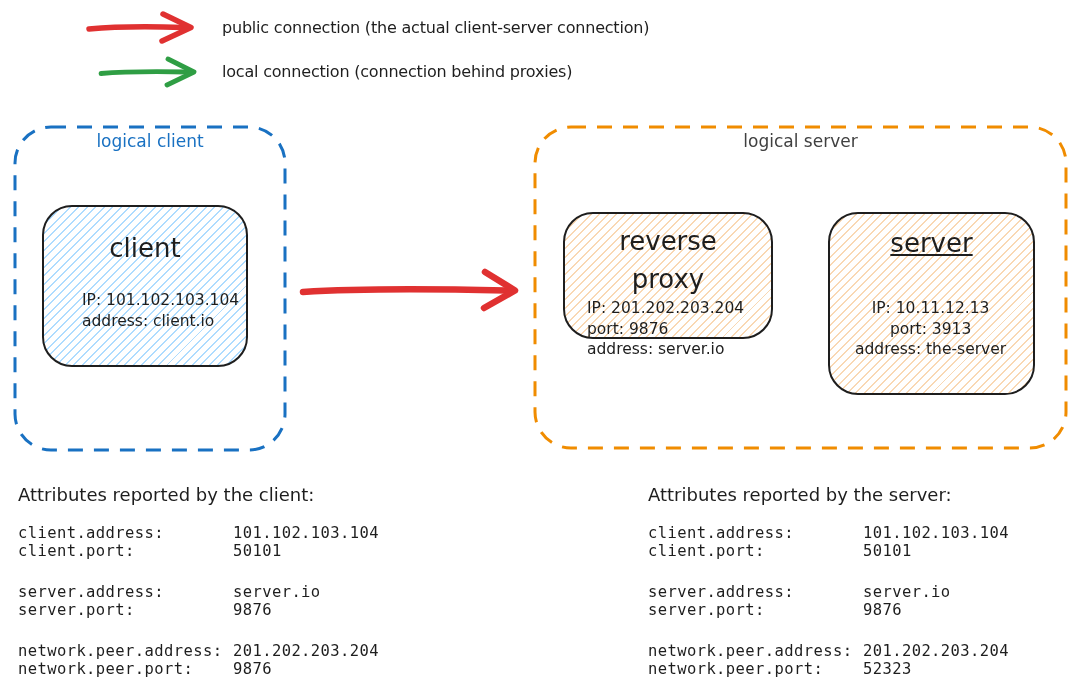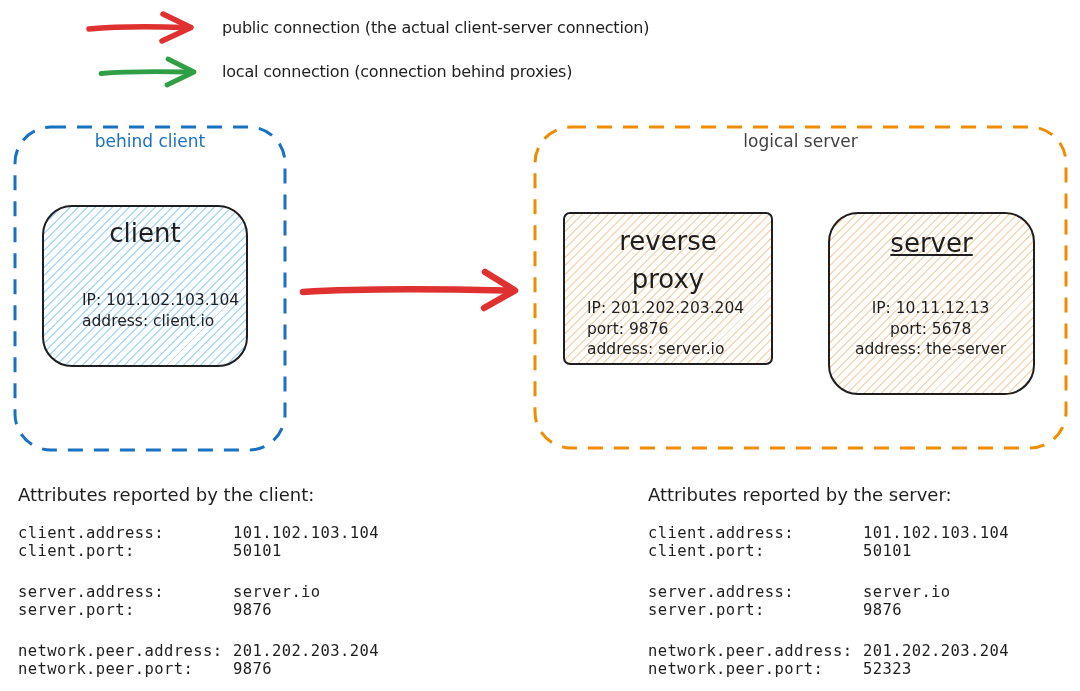--- a/index.html
+++ b/index.html
@@ -120,46 +120,46 @@
 
     <g stroke-width="6.5" stroke-linecap="round" stroke-linejoin="round">
       <path d="M303 292 C 365 288, 440 289, 506 290.5" stroke="#e03131"></path>
       <path d="M485 272 L 515 290.5 L 484 308" stroke="#e03131"></path>
     </g>
   </svg>
 
   <div class="abs legend-label" style="left:222px; top:18px;">public connection (the actual client-server connection)</div>
   <div class="abs legend-label" style="left:222px; top:62px;">local connection (connection behind proxies)</div>
 
-  <div class="abs group-label blue" style="left:15px; top:131px; width:270px;">behind client</div>
+  <div class="abs group-label blue" style="left:15px; top:131px; width:270px;">logical client</div>
 
   <div class="node blue-fill" style="left:42px; top:205px; width:206px; height:162px;">
-    <div class="node-title" style="margin-top:7px;">client</div>
+    <div class="node-title" style="margin-top:22px;">client</div>
     <div class="node-body" style="left:38px; top:83px;">
       <div>IP: 101.102.103.104</div>
       <div>address: client.io</div>
     </div>
   </div>
 
   <div class="abs group-label orange" style="left:535px; top:131px; width:531px;">logical server</div>
 
-  <div class="node orange-fill" style="left:563px; top:212px; width:210px; height:153px;border-radius:7px;">
+  <div class="node orange-fill" style="left:563px; top:212px; width:210px; height:127px;">
     <div class="node-title wrap" style="margin-top:8px;">reverse proxy</div>
     <div class="node-body" style="left:22px; top:84px;">
       <div>IP: 201.202.203.204</div>
       <div>port: 9876</div>
       <div>address: server.io</div>
     </div>
   </div>
 
   <div class="node orange-fill" style="left:828px; top:212px; width:207px; height:183px;text-decoration:underline;">
     <div class="node-title" style="margin-top:10px;">server</div>
     <div class="node-body" style="left:25px; top:84px;text-align:center;">
       <div>IP: 10.11.12.13</div>
-      <div>port: 5678</div>
+      <div>port: 3913</div>
       <div>address: the-server</div>
     </div>
   </div>
 
   <div class="attrs" style="left:18px; top:483px;">
     <div class="attrs-title">Attributes reported by the client:</div>
     <div class="attr-row">
       <span class="k">client.address:</span>
       <span class="v">101.102.103.104</span>
     </div>

